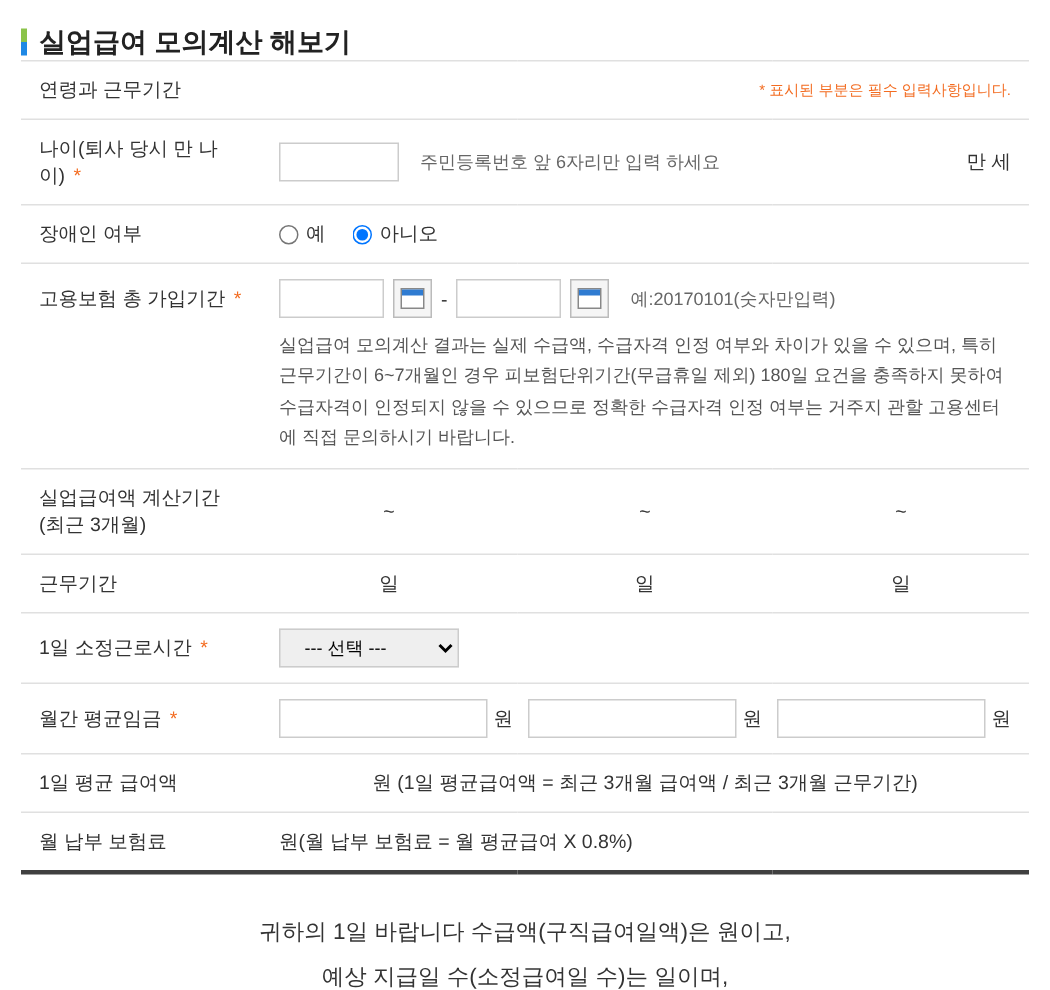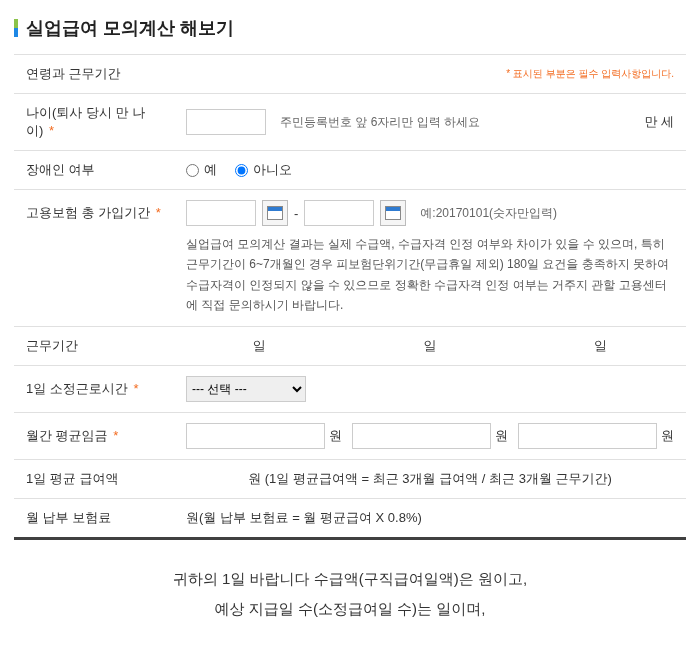--- a/index.html
+++ b/index.html
@@ -1,28 +1,28 @@
 <!DOCTYPE html>
 <html><head>
 <meta charset="utf-8">
 <style>
   * { box-sizing: border-box; margin: 0; padding: 0; }
   body { font-family: "Malgun Gothic", sans-serif; font-size: 13px; color: #333; background: #fff; width: 700px; }
   .page { padding: 16px 14px; }
-  .title-row { display: flex; align-items: center; margin-bottom: 14px; }
+  .title-row { display: flex; align-items: center; }
   .title-bar { width: 4px; height: 18px; background: linear-gradient(to bottom, #8bc34a 50%, #1e88e5 50%); margin-right: 8px; }
   .title { font-size: 18px; font-weight: bold; color: #222; }
   table { width: 100%; border-collapse: collapse; }
   th, td { border-top: 1px solid #e0e0e0; padding: 10px 12px; text-align: left; vertical-align: middle; font-size: 13px; }
   tr:last-child th, tr:last-child td { border-bottom: 3px solid #404040; }
   th { width: 160px; font-weight: normal; color: #333; background: #fff; }
   .req { color: #f36c21; margin-left: 2px; }
   .required-note { color: #f36c21; font-size: 10px; text-align: right; }
   input[type="text"] { border: 1px solid #ccc; height: 26px; padding: 2px 6px; font-size: 12px; }
-  select { border: 1px solid #ccc; height: 26px; font-size: 12px; padding: 2px 1px; min-width: 120px; }
+  select { border: 1px solid #ccc; height: 26px; font-size: 12px; padding: 2px 12px; min-width: 120px; }
   .inline { display: flex; align-items: center; gap: 6px; flex-wrap: wrap; }
   .cal-btn { width: 26px; height: 26px; border: 1px solid #bbb; background: #f5f5f5; display: inline-flex; align-items: center; justify-content: center; cursor: pointer; }
   .cal-btn div { width: 16px; height: 14px; background: #fff; border: 1px solid #888; position: relative; }
   .cal-btn div::before { content: ""; position: absolute; top: 0; left: 0; right: 0; height: 4px; background: #2f7bd1; }
   .desc { color: #555; font-size: 12px; line-height: 1.7; margin-top: 8px; }
   .three-col td { text-align: center; }
   .radio-wrap { display: flex; align-items: center; gap: 18px; }
   .radio-wrap label { display: flex; align-items: center; gap: 5px; font-size: 13px; }
   .won-cell { display: flex; align-items: center; gap: 4px; }
   .result { text-align: center; margin-top: 24px; line-height: 2; color: #333; }
@@ -95,20 +95,27 @@
         <input type="text" style="width: 70px;">
         <span class="cal-btn">
                 <div></div>
               </span>
         <span class="hint">예:20170101(숫자만입력)</span>
       </div>
       <div class="desc">실업급여 모의계산 결과는 실제 수급액, 수급자격 인정 여부와 차이가 있을 수 있으며, 특히 근무기간이 6~7개월인 경우 피보험단위기간(무급휴일 제외) 180일 요건을 충족하지 못하여 수급자격이 인정되지 않을 수 있으므로 정확한 수급자격 인정 여부는 거주지 관할 고용센터에 직접 문의하시기 바랍니다.</div>
     </td>
   </tr>
 
+  <tr class="three-col">
+    <th style="white-space:pre-line">실업급여액 계산기간
+(최근 3개월)</th>
+    <td>~</td>
+    <td>~</td>
+    <td>~</td>
+  </tr>
 
   <tr class="three-col">
     <th>근무기간</th>
     <td class="right-unit">일</td>
     <td class="right-unit">일</td>
     <td class="right-unit">일</td>
   </tr>
 
   <tr>
     <th>

